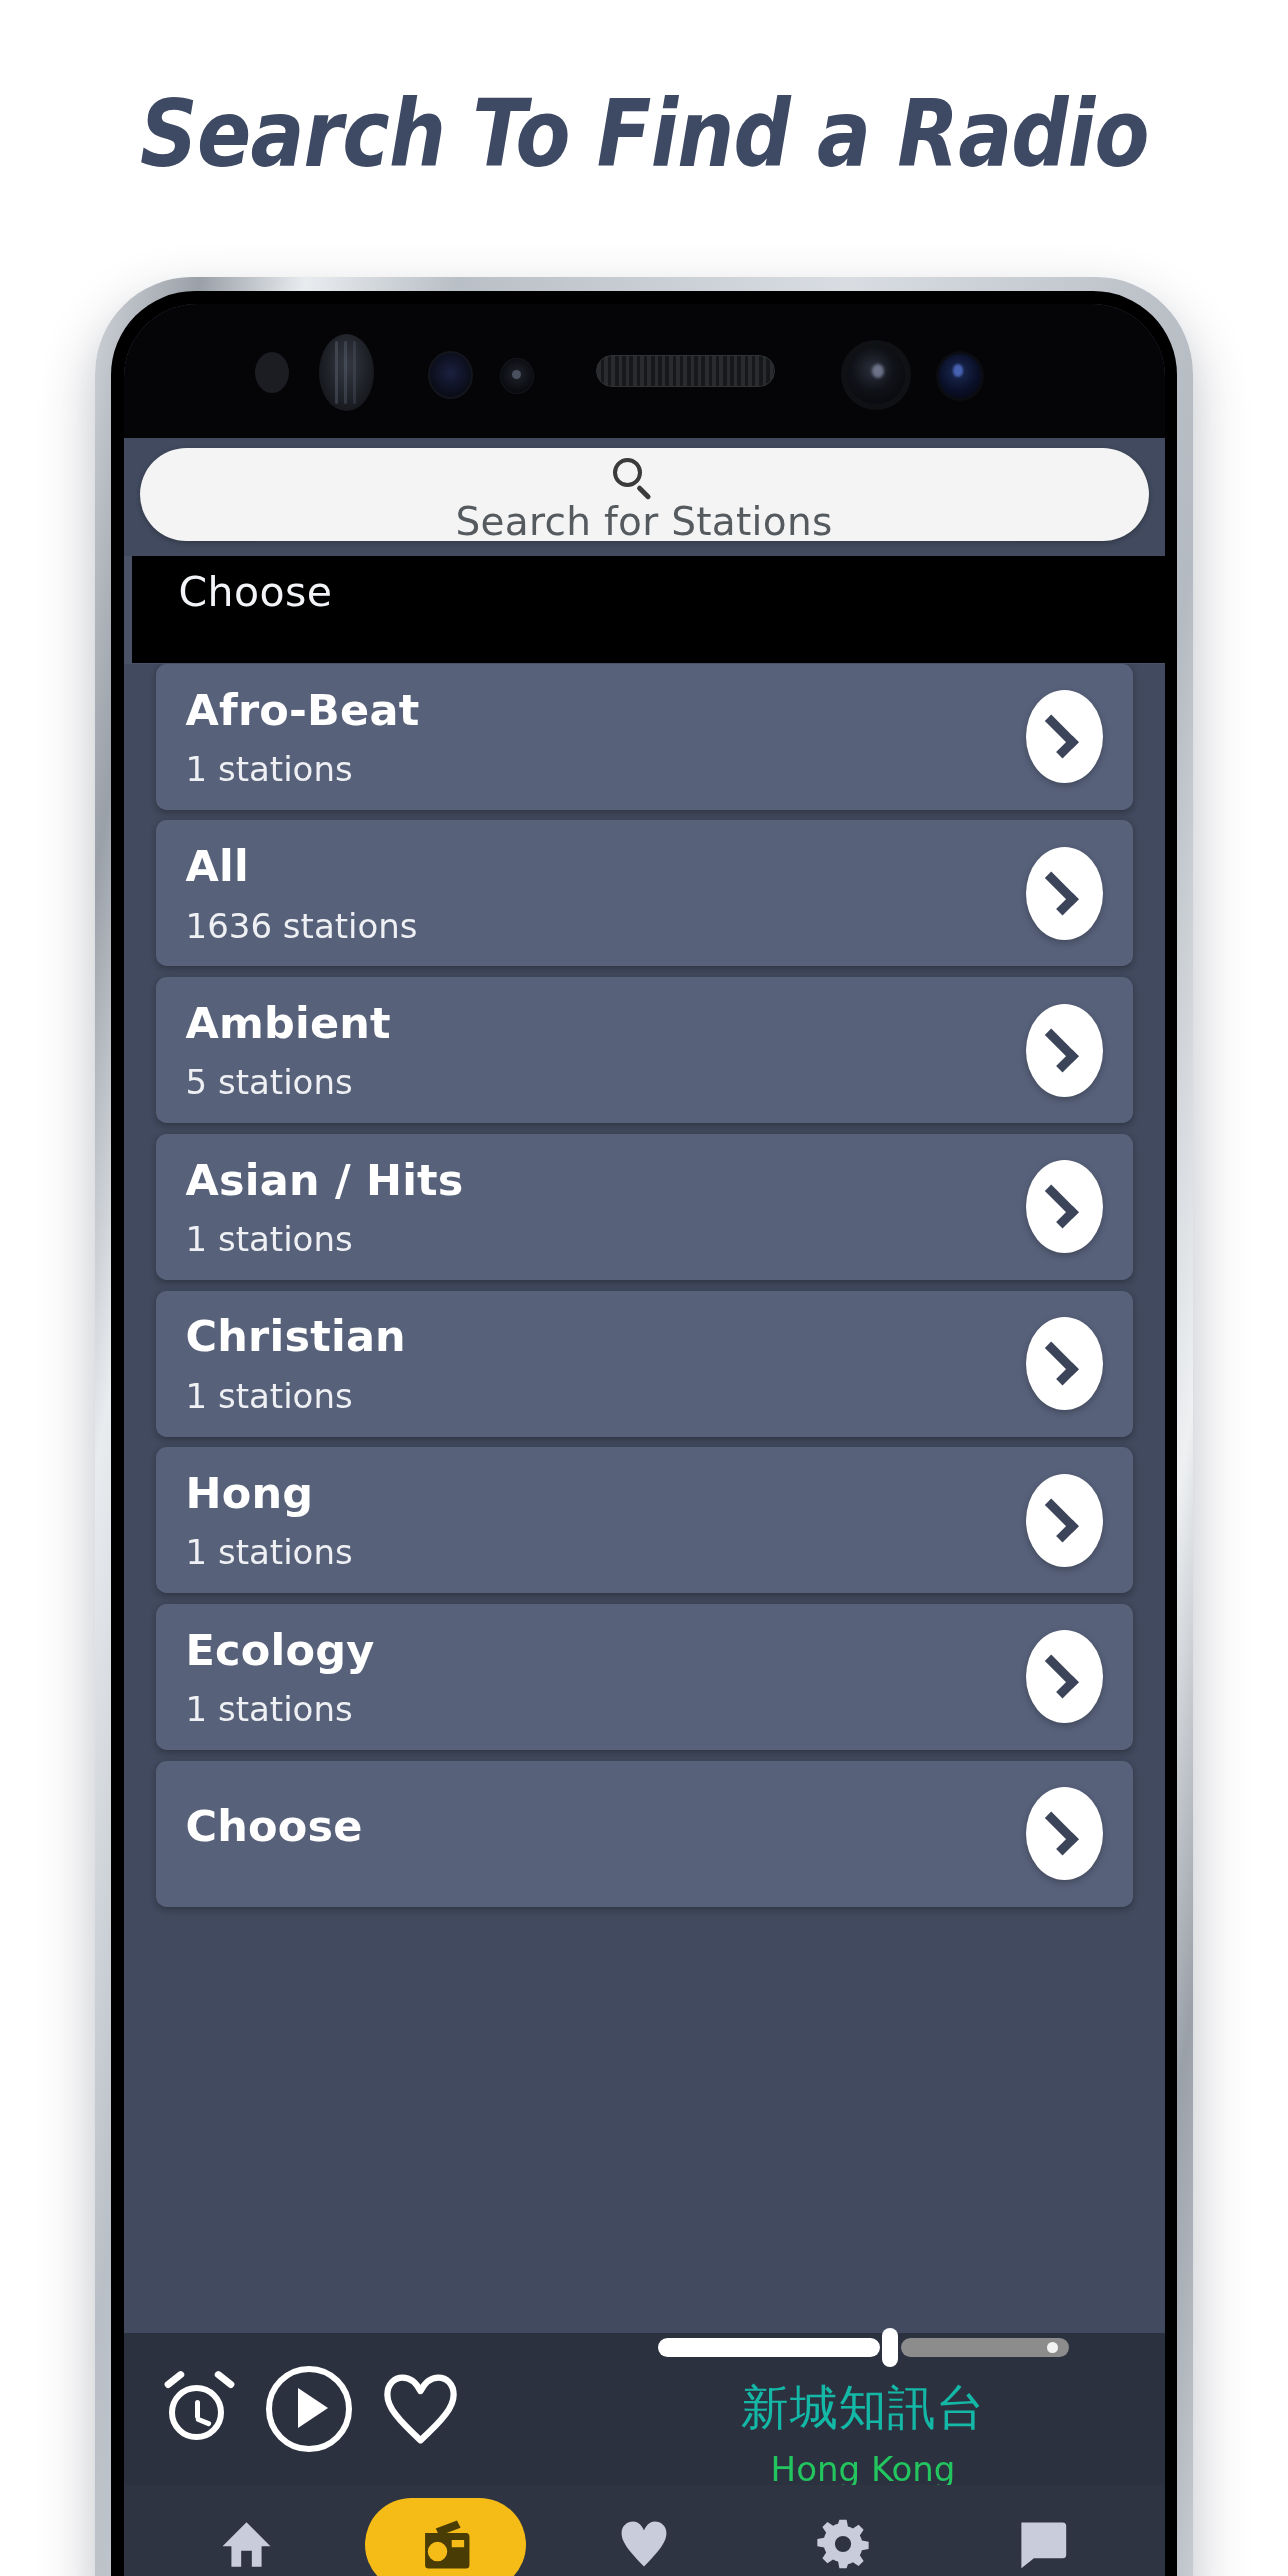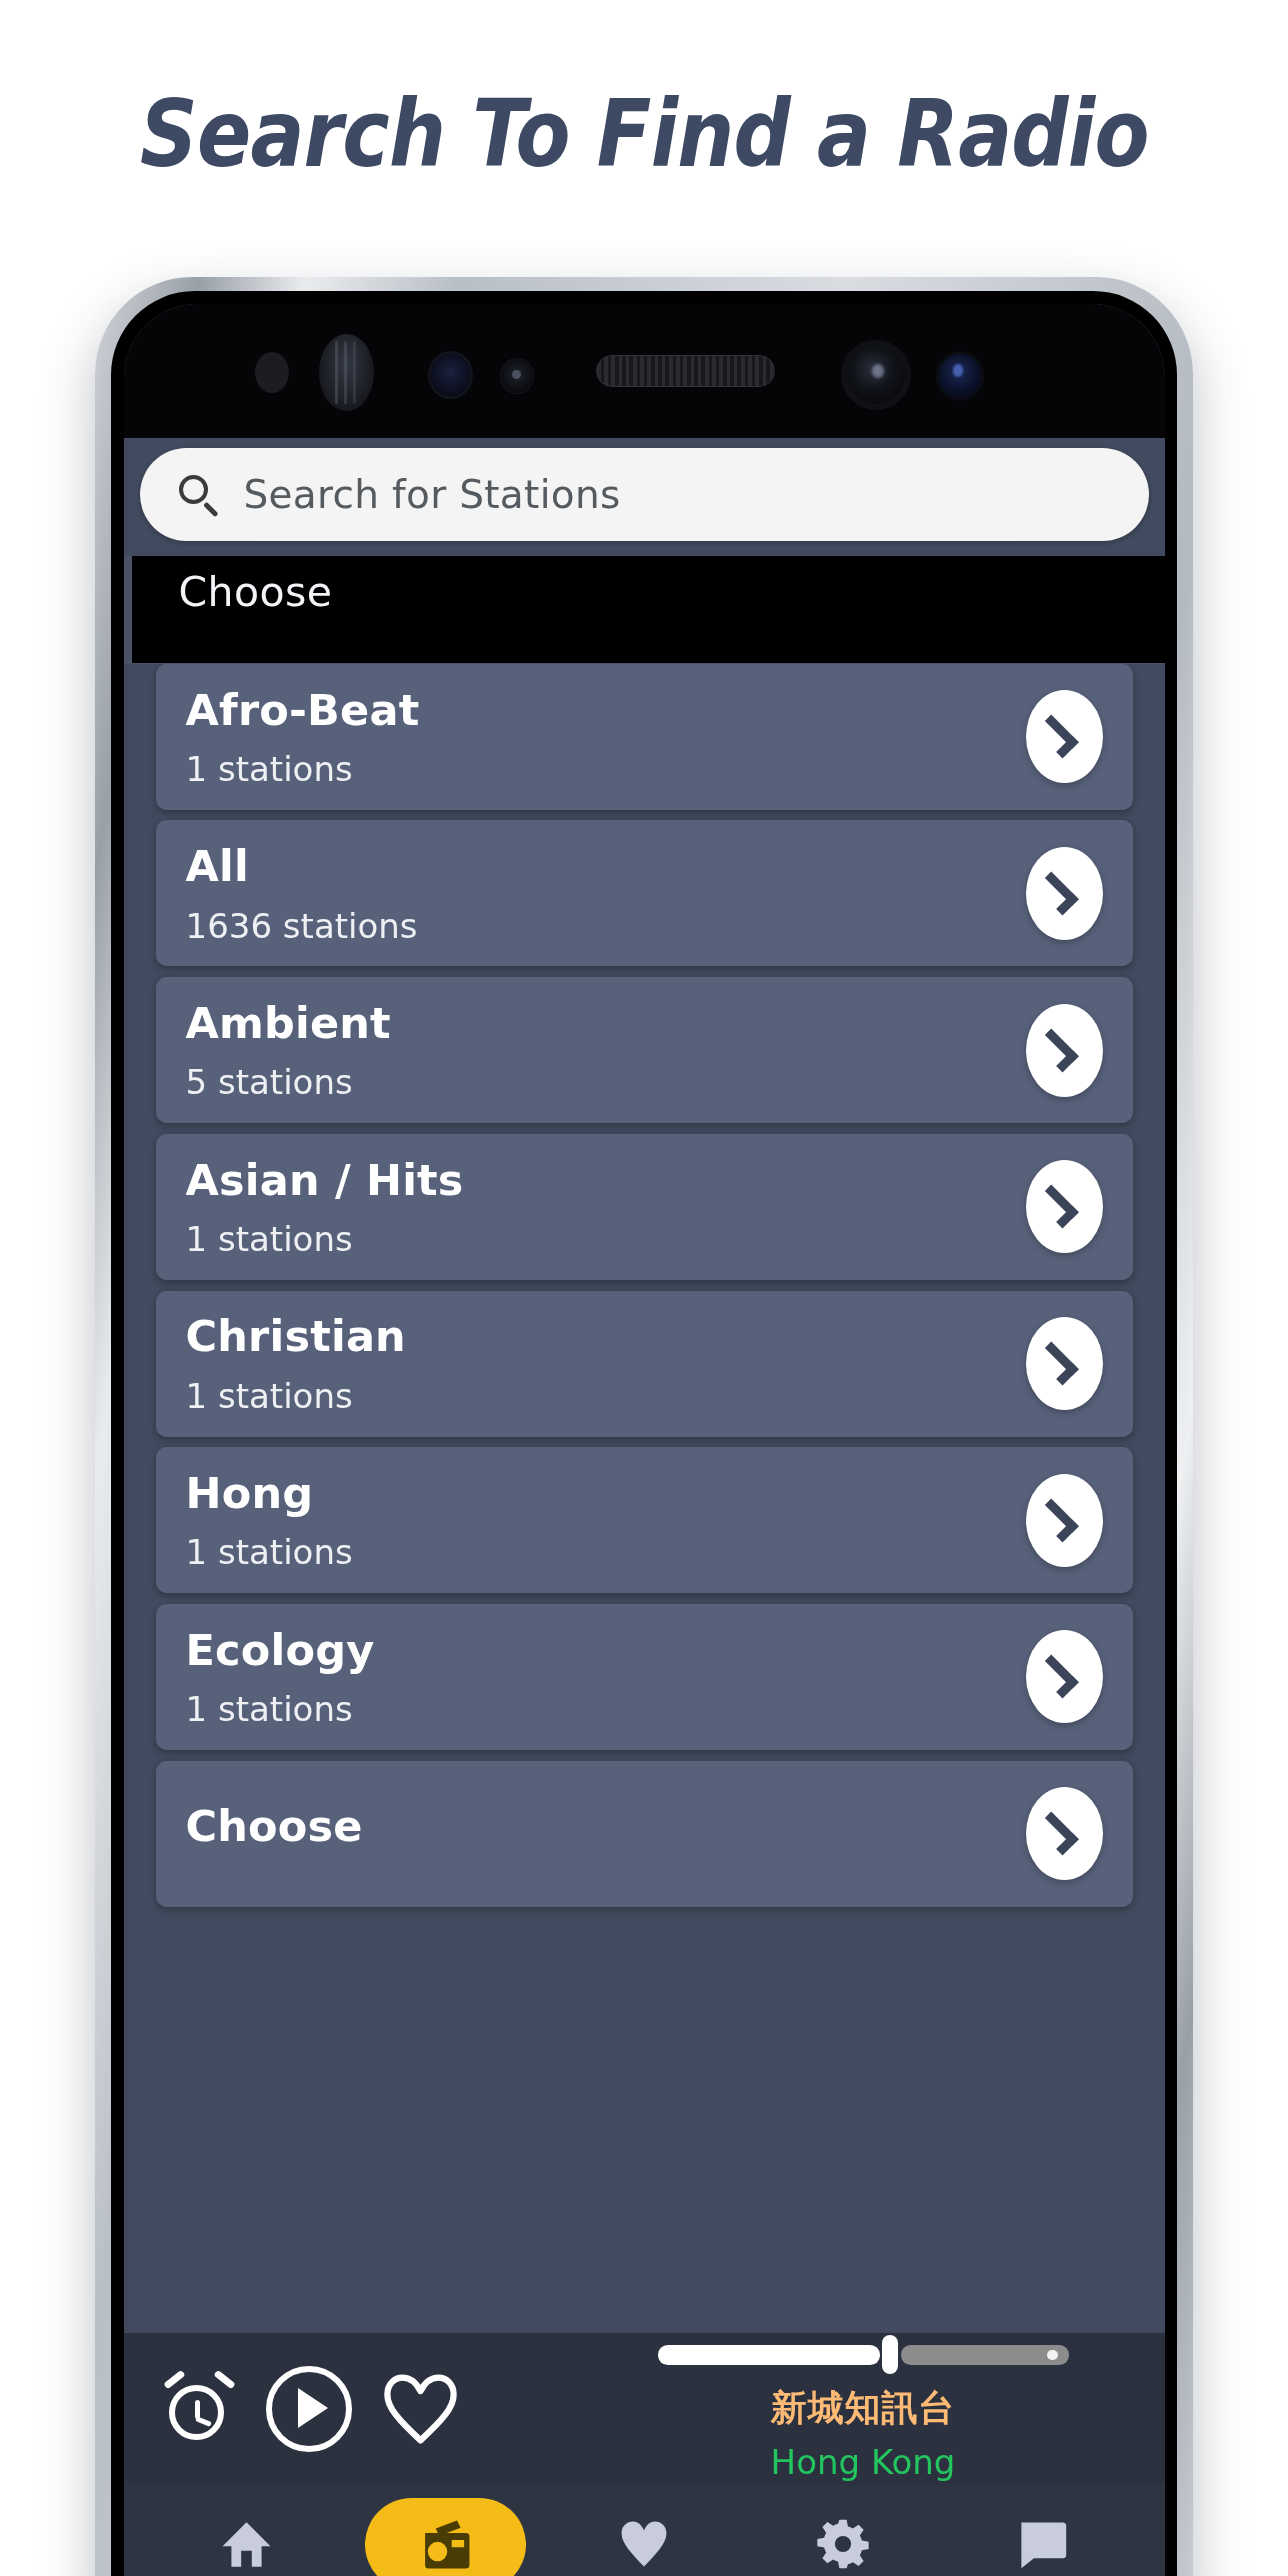--- a/index.html
+++ b/index.html
@@ -93,20 +93,21 @@
     position:absolute; left:0; top:134px; width:100%; height:118px;
     background:#414a5e;
   }
   .search-bar{
     position:absolute; left:16px; top:10.7px; right:16px; height:93px;
     background:#f4f4f4;
     border-radius:48px;
     display:flex; align-items:center;
     padding:8px 38px;
     box-shadow:0 1.8px 5.4px rgba(0,0,0,.25);
+    flex-direction:column;
   }
   .mag{ width:43px; height:43px; flex:0 0 43px; position:relative; margin-right:23px; }
   .mag-ring{
     position:absolute; left:1.8px; top:1.8px; width:29px; height:29px;
     border:4.5px solid #3b3b3b; border-radius:50%;
   }
   .mag-handle{
     position:absolute; left:27px; top:28px; width:17px; height:4.5px;
     background:#3b3b3b; border-radius:2.7px;
     transform:rotate(45deg); transform-origin:left center;
@@ -235,21 +236,21 @@
   }
   .sl-rest:after{
     content:""; position:absolute; right:10.7px; top:4.5px;
     width:10.7px; height:10.7px; border-radius:50%; background:#f2f2f2;
   }
   .sl-thumb{
     position:absolute; left:224px; top:-4.5px; width:16px; height:39px;
     background:#ffffff; border-radius:8px;
   }
   .st-name{
-    font-size:36px; color:#fdba74; font-weight:bold; letter-spacing:0.9px;
+    font-size:48px; color:#14b8a6; font-weight:normal; letter-spacing:0.9px;
     font-family:"DejaVu Sans", sans-serif; margin-bottom:9px;
   }
   .st-country{
     font-size:34px; color:#22c55e;
     font-family:"DejaVu Sans", sans-serif;
   }
 
   
   .navbar{
     position:absolute; left:0; right:0; bottom:0; height:118px;

